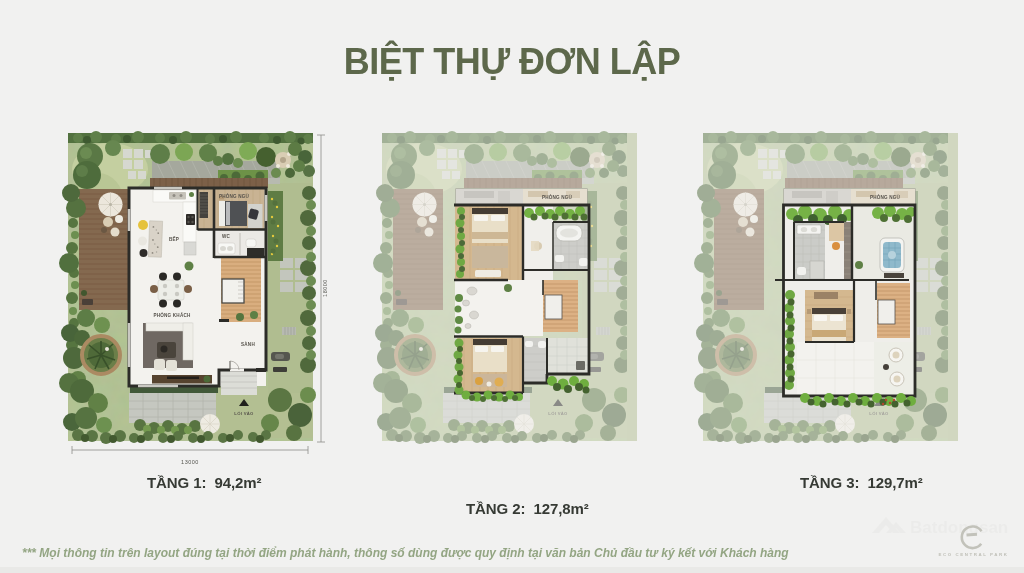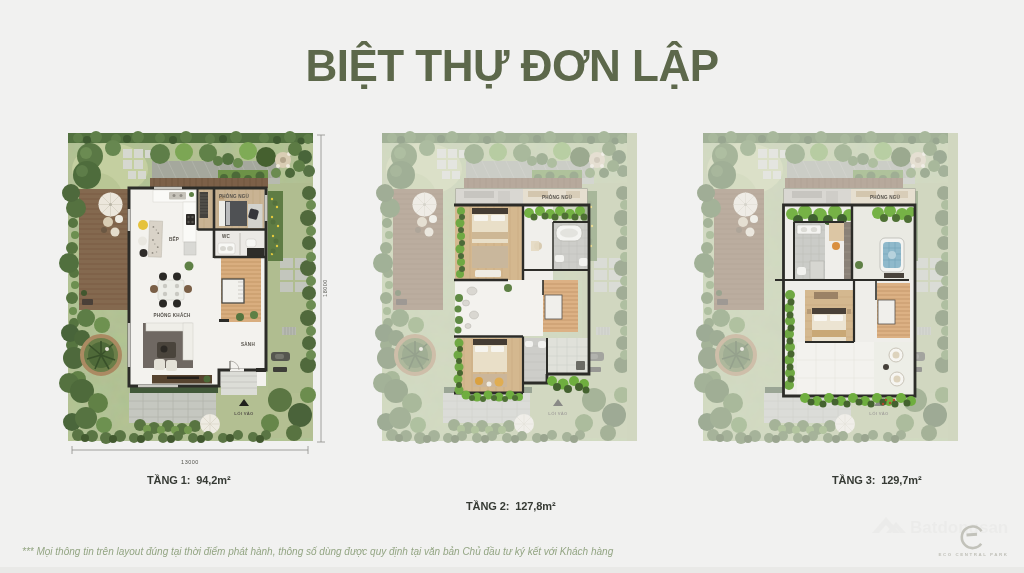--- a/index.html
+++ b/index.html
@@ -1,20 +1,20 @@
 <!DOCTYPE html>
 <html><head>
 <meta charset="utf-8">
 <style>
 html,body{margin:0;padding:0;}
 body{width:1024px;height:573px;overflow:hidden;background:#f1f1f0;font-family:"Liberation Sans",sans-serif;position:relative;}
 .abs{position:absolute;}
-.title{width:1024px;text-align:center;top:41px;left:0;font-size:44px;font-weight:bold;color:#5d684b;letter-spacing:-0.5px;}
-.cap{font-size:11px;font-weight:bold;color:#363a34;letter-spacing:-0.1px;white-space:nowrap;}
-.disc{font-size:10px;font-style:italic;color:#93a583;letter-spacing:0px;}
+.title{width:1024px;text-align:center;top:41px;left:0;font-size:36px;font-weight:bold;color:#5d684b;letter-spacing:-0.5px;}
+.cap{font-size:15px;font-weight:bold;color:#363a34;letter-spacing:-0.1px;white-space:nowrap;}
+.disc{font-size:12px;font-style:italic;color:#93a583;letter-spacing:0px;font-weight:bold;}
 svg{display:block;overflow:visible;}
 .rlab{font-size:4.6px;font-weight:bold;fill:#55514a;letter-spacing:0.2px;}
 </style>
 </head>
 <body>
 
 <div class="abs" style="left:0;top:567px;width:1024px;height:6px;background:#e9e9e7"></div>
 
 <div class="abs title">BIỆT THỰ ĐƠN LẬP</div>
 
@@ -1079,21 +1079,21 @@
   <line x1="240" y1="313" x2="240" y2="321"></line>
 </g>
 
 <text x="122" y="331" font-size="5.5" fill="#55554f" letter-spacing="0.5" text-anchor="middle">13000</text>
 </svg>
 
 <div class="abs cap" style="left:147px;top:474px">TẦNG 1:&nbsp; 94,2m²</div>
 
 <div class="abs cap" style="left:466px;top:500px">TẦNG 2:&nbsp; 127,8m²</div>
 
-<div class="abs cap" style="left:832px;top:474px">TẦNG 3:&nbsp; 129,7m²</div>
+<div class="abs cap" style="left:800px;top:474px">TẦNG 3:&nbsp; 129,7m²</div>
 
 <div class="abs disc" style="left:22px;top:546px">*** Mọi thông tin trên layout đúng tại thời điểm phát hành, thông số dùng được quy định tại văn bản Chủ đầu tư ký kết với Khách hàng</div>
 
 <svg class="abs" style="left:862px;top:505px" width="160" height="40" viewBox="0 0 160 40" opacity="0.06">
   <path d="M 10 28 L 24 12 L 38 28 L 31 28 L 24 20 L 17 28 Z" fill="#9a9a92"></path>
   <path d="M 24 28 L 34 17 L 44 28 L 38 28 L 34 23 L 29 28 Z" fill="#9a9a92"></path>
   <text x="48" y="28" font-size="17" font-weight="bold" fill="#9a9a92" font-family="Liberation Sans,sans-serif">Batdongsan</text>
 </svg>
 
 <svg class="abs" style="left:930px;top:515px" width="94" height="50" viewBox="0 0 94 50">

